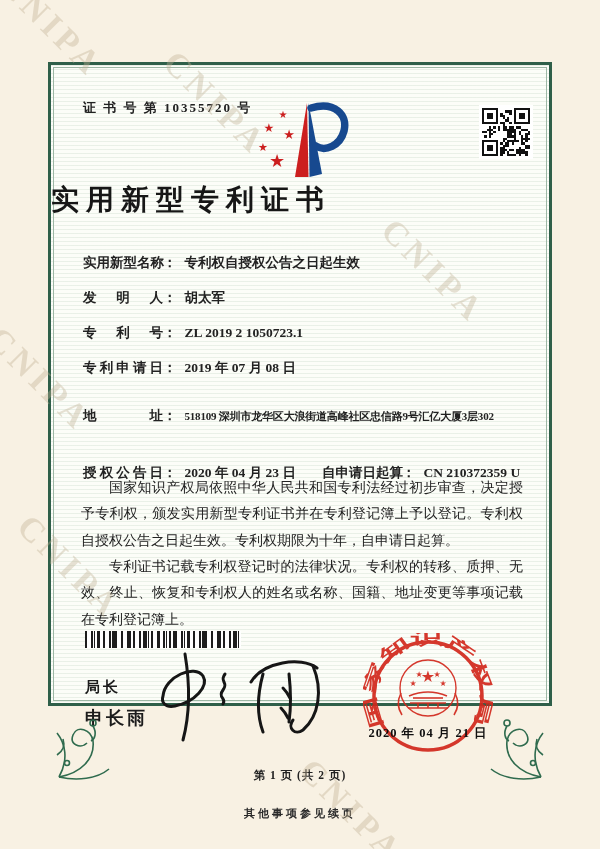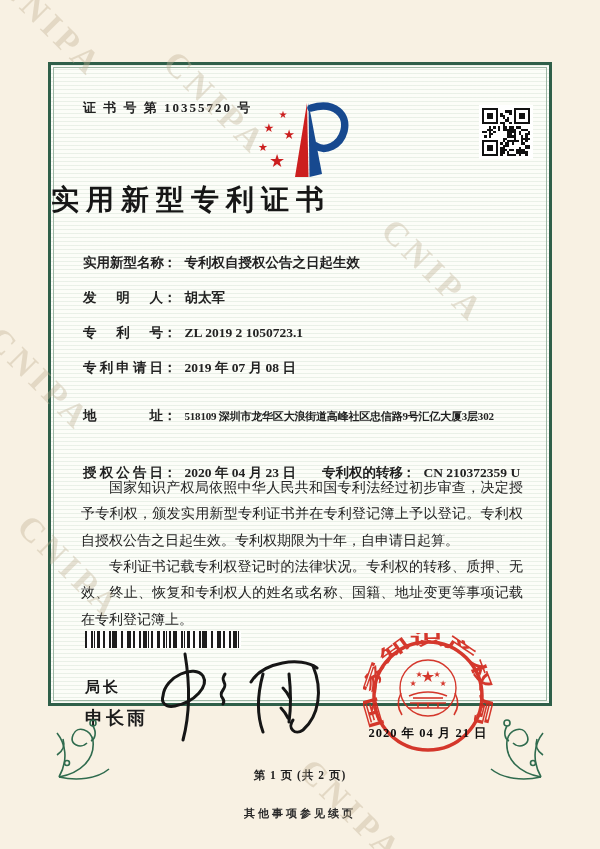--- a/index.html
+++ b/index.html
@@ -235,21 +235,21 @@
   </div>
   <div class="row" style="top:294px">
     <span class="lbl">专利申请日</span><span>：</span><span class="val">2019 年 07 月 08 日</span>
   </div>
   <div class="row" style="top:342px">
     <span class="lbl">地址</span><span>：</span><span class="val condensed">518109 深圳市龙华区大浪街道高峰社区忠信路9号汇亿大厦3层302</span>
   </div>
   <div class="row" style="top:399px">
     <span class="lbl">授权公告日</span><span>：</span><span class="val">2020 年 04 月 23 日</span>
     <span class="subfield">
-      <span class="lbl">专利权的转移</span><span>：</span><span class="val">CN 210372359 U</span>
+      <span class="lbl">自申请日起算</span><span>：</span><span class="val">CN 210372359 U</span>
     </span>
   </div>
 
   <div class="body-text">
     <p>国家知识产权局依照中华人民共和国专利法经过初步审查，决定授予专利权，颁发实用新型专利证书并在专利登记簿上予以登记。专利权自授权公告之日起生效。专利权期限为十年，自申请日起算。</p>
     <p>专利证书记载专利权登记时的法律状况。专利权的转移、质押、无效、终止、恢复和专利权人的姓名或名称、国籍、地址变更等事项记载在专利登记簿上。</p>
   </div>
 
   <div class="barcode"></div>
 

